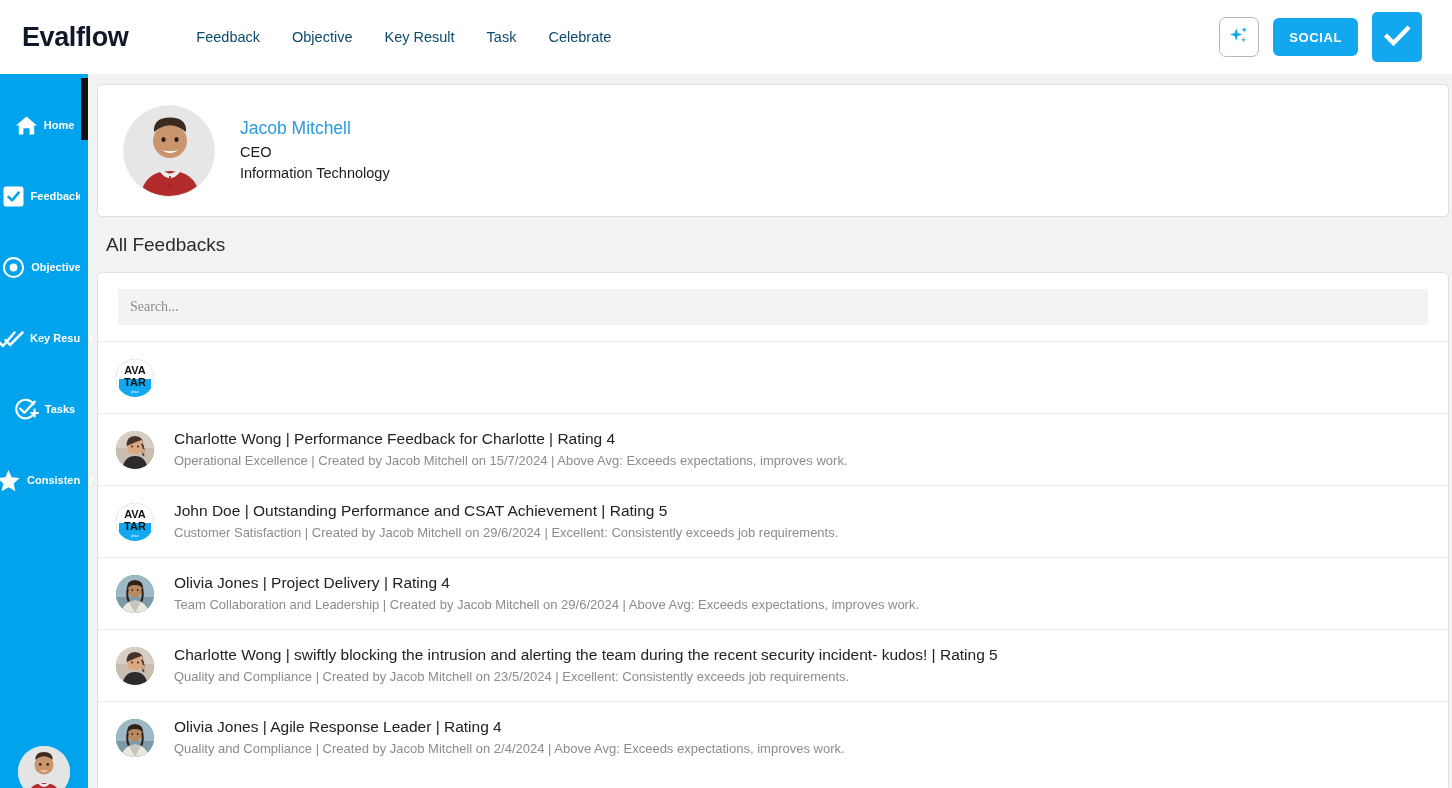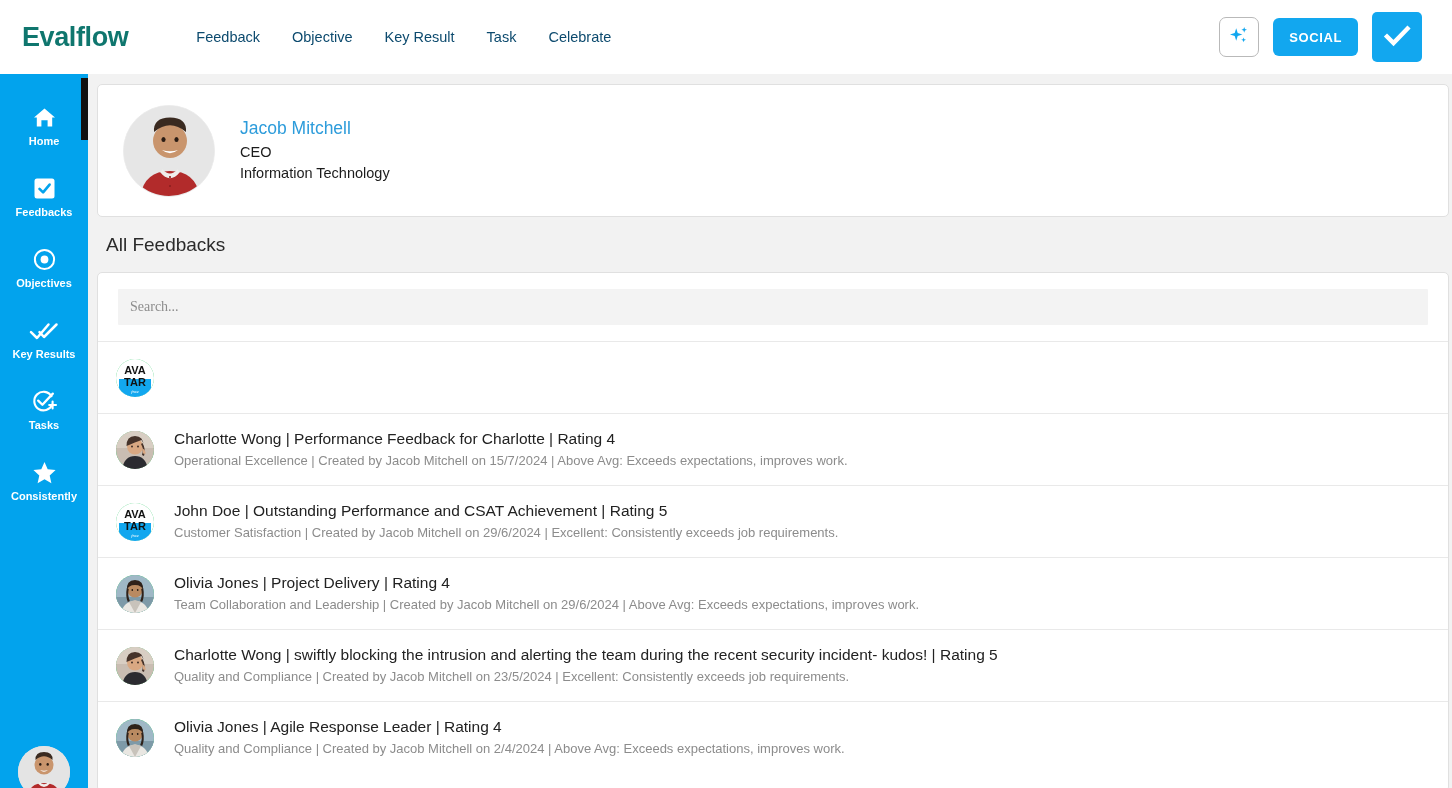--- a/index.html
+++ b/index.html
@@ -18,21 +18,21 @@
     position: absolute; top: 0; left: 0;
     width: 1452px; height: 74px;
     background: #ffffff;
     display: flex; align-items: center;
     z-index: 30;
   }
   .brand {
     margin-left: 22px;
     font-size: 27px;
     font-weight: 700;
-    color: #0f766e;
+    color: #0f172a;
     letter-spacing: -0.4px;
     white-space: nowrap;
   }
   .topnav {
     display: flex; align-items: center;
     margin-left: 52px;
     gap: 0px;
   }
   .topnav a {
     font-size: 14.5px;
@@ -84,21 +84,21 @@
     position: absolute;
     left: 0; top: 74px;
     width: 88px; height: 714px;
     background: #02A3ED;
     z-index: 20;
   }
   .side-items {
     padding-top: 16px;
   }
   .side-item {
-    display: flex; flex-direction: column;
+    display: flex; 
     align-items: center; justify-content: center;
     height: 71px;
     cursor: pointer;
     text-decoration: none;
     gap: 5px;
   }
   .side-item .ico {
     height: 26px;
     display: flex; align-items: center; justify-content: center;
   }

